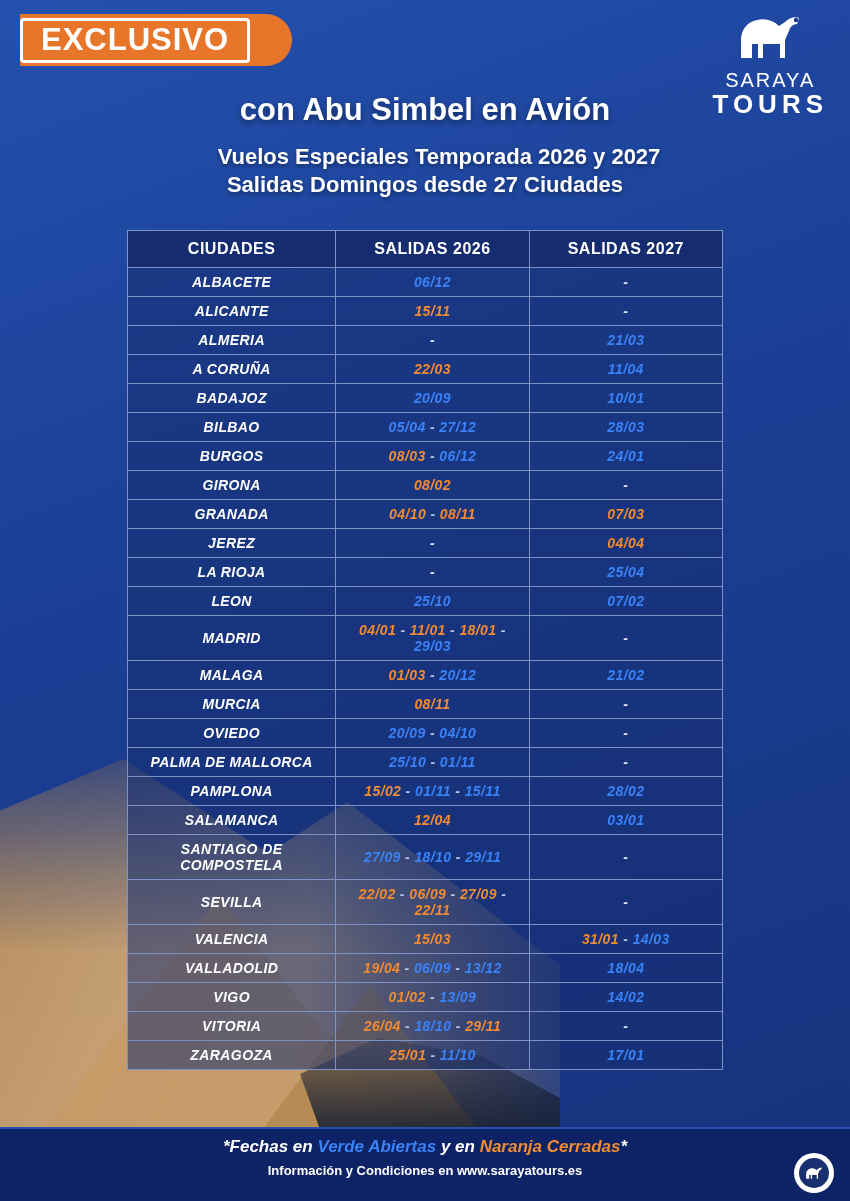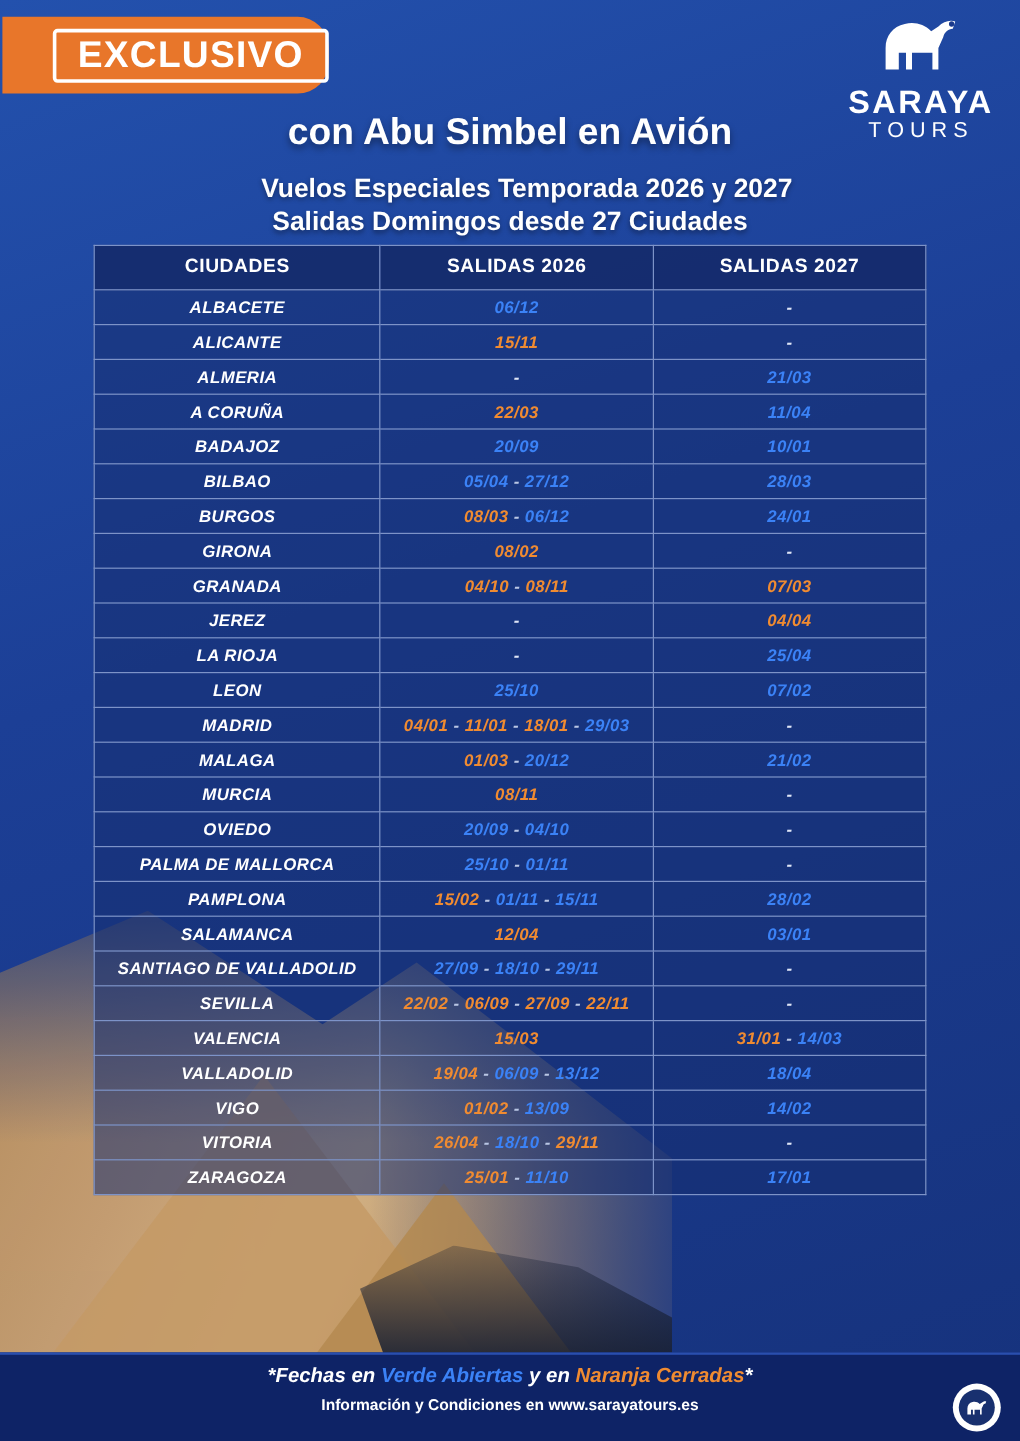--- a/index.html
+++ b/index.html
@@ -47,48 +47,48 @@
   .dark-mass {
     position: absolute; bottom: 55px; left: 300px; width: 260px; height: 120px;
     background: linear-gradient(to top, #171f33 0%, rgba(23,31,51,0.2) 100%);
     clip-path: polygon(10% 100%, 0 40%, 30% 10%, 70% 25%, 100% 60%, 100% 100%);
   }
 
   .content { position: relative; z-index: 5; }
 
   
   .badge {
-    position: absolute; top: 14px; left: 2px;
-    width: 272px; height: 64px;
+    position: absolute; top: 14px; left: 20px;
+    width: 272px; height: 52px;
     background: #e8762a;
     border-radius: 0 26px 26px 0;
-    display: flex; align-items: center; justify-content: flex-end;
+    display: flex; align-items: center; justify-content: flex-start;
   }
   .badge-inner {
     border: 3px solid #ffffff;
     border-radius: 4px;
     padding: 3px 18px 5px 18px;
     color: #ffffff;
     font-size: 31px;
     font-weight: bold;
     letter-spacing: 1px;
     line-height: 1;
   }
 
   
   .logo {
     position: absolute; top: 10px; right: 22px;
     text-align: center; color: #ffffff;
   }
   .logo-mark { display: block; margin: 0 auto 2px auto; }
   .logo-name {
-    font-size: 27px; font-weight: bold; letter-spacing: 2px; line-height: 1.05;
+    font-size: 20px; font-weight: normal; letter-spacing: 2px; line-height: 1.05;
   }
   .logo-sub {
-    font-size: 18px; font-weight: normal; letter-spacing: 5px; line-height: 1.05;
+    font-size: 26px; font-weight: bold; letter-spacing: 5px; line-height: 1.05;
   }
 
   
   .head-wrap { padding-top: 86px; text-align: center; }
   .title-main {
     color: #ffffff;
     font-size: 66px;
     font-weight: bold;
     letter-spacing: 1px;
     text-shadow: 0 4px 8px rgba(0,0,0,0.45);
@@ -106,22 +106,22 @@
     text-shadow: 0 2px 4px rgba(0,0,0,0.4);
     margin-left: 28px;
   }
   .title-line2 {
     color: #ffffff; font-size: 22px; font-weight: bold; margin-top: 2px;
     text-shadow: 0 2px 4px rgba(0,0,0,0.4);
   }
 
   
   table.sched {
-    margin: 6px auto 0 auto;
-    width: 694px;
+    margin: 32px auto 0 auto;
+    width: 596px;
     border-collapse: collapse;
     border: 1px solid #7d93c8;
     background: rgba(22,46,112,0.55);
   }
   table.sched th {
     border: 1px solid #7d93c8;
     color: #ffffff;
     font-size: 16px;
     font-weight: bold;
     letter-spacing: 0.5px;
@@ -300,21 +300,21 @@
           <td class="city">PAMPLONA</td>
           <td class="dates"><span class="d-orange">15/02</span><span class="sep"> - </span><span class="d-green">01/11</span><span class="sep"> - </span><span class="d-green">15/11</span></td>
           <td class="dates"><span class="d-green">28/02</span></td>
         </tr>
         <tr>
           <td class="city">SALAMANCA</td>
           <td class="dates"><span class="d-orange">12/04</span></td>
           <td class="dates"><span class="d-green">03/01</span></td>
         </tr>
         <tr>
-          <td class="city">SANTIAGO DE VALLADOLID</td>
+          <td class="city">SANTIAGO DE COMPOSTELA</td>
           <td class="dates"><span class="d-green">27/09</span><span class="sep"> - </span><span class="d-green">18/10</span><span class="sep"> - </span><span class="d-green">29/11</span></td>
           <td class="dates"><span class="d-dash">-</span></td>
         </tr>
         <tr>
           <td class="city">SEVILLA</td>
           <td class="dates"><span class="d-orange">22/02</span><span class="sep"> - </span><span class="d-orange">06/09</span><span class="sep"> - </span><span class="d-orange">27/09</span><span class="sep"> - </span><span class="d-orange">22/11</span></td>
           <td class="dates"><span class="d-dash">-</span></td>
         </tr>
         <tr>
           <td class="city">VALENCIA</td>

